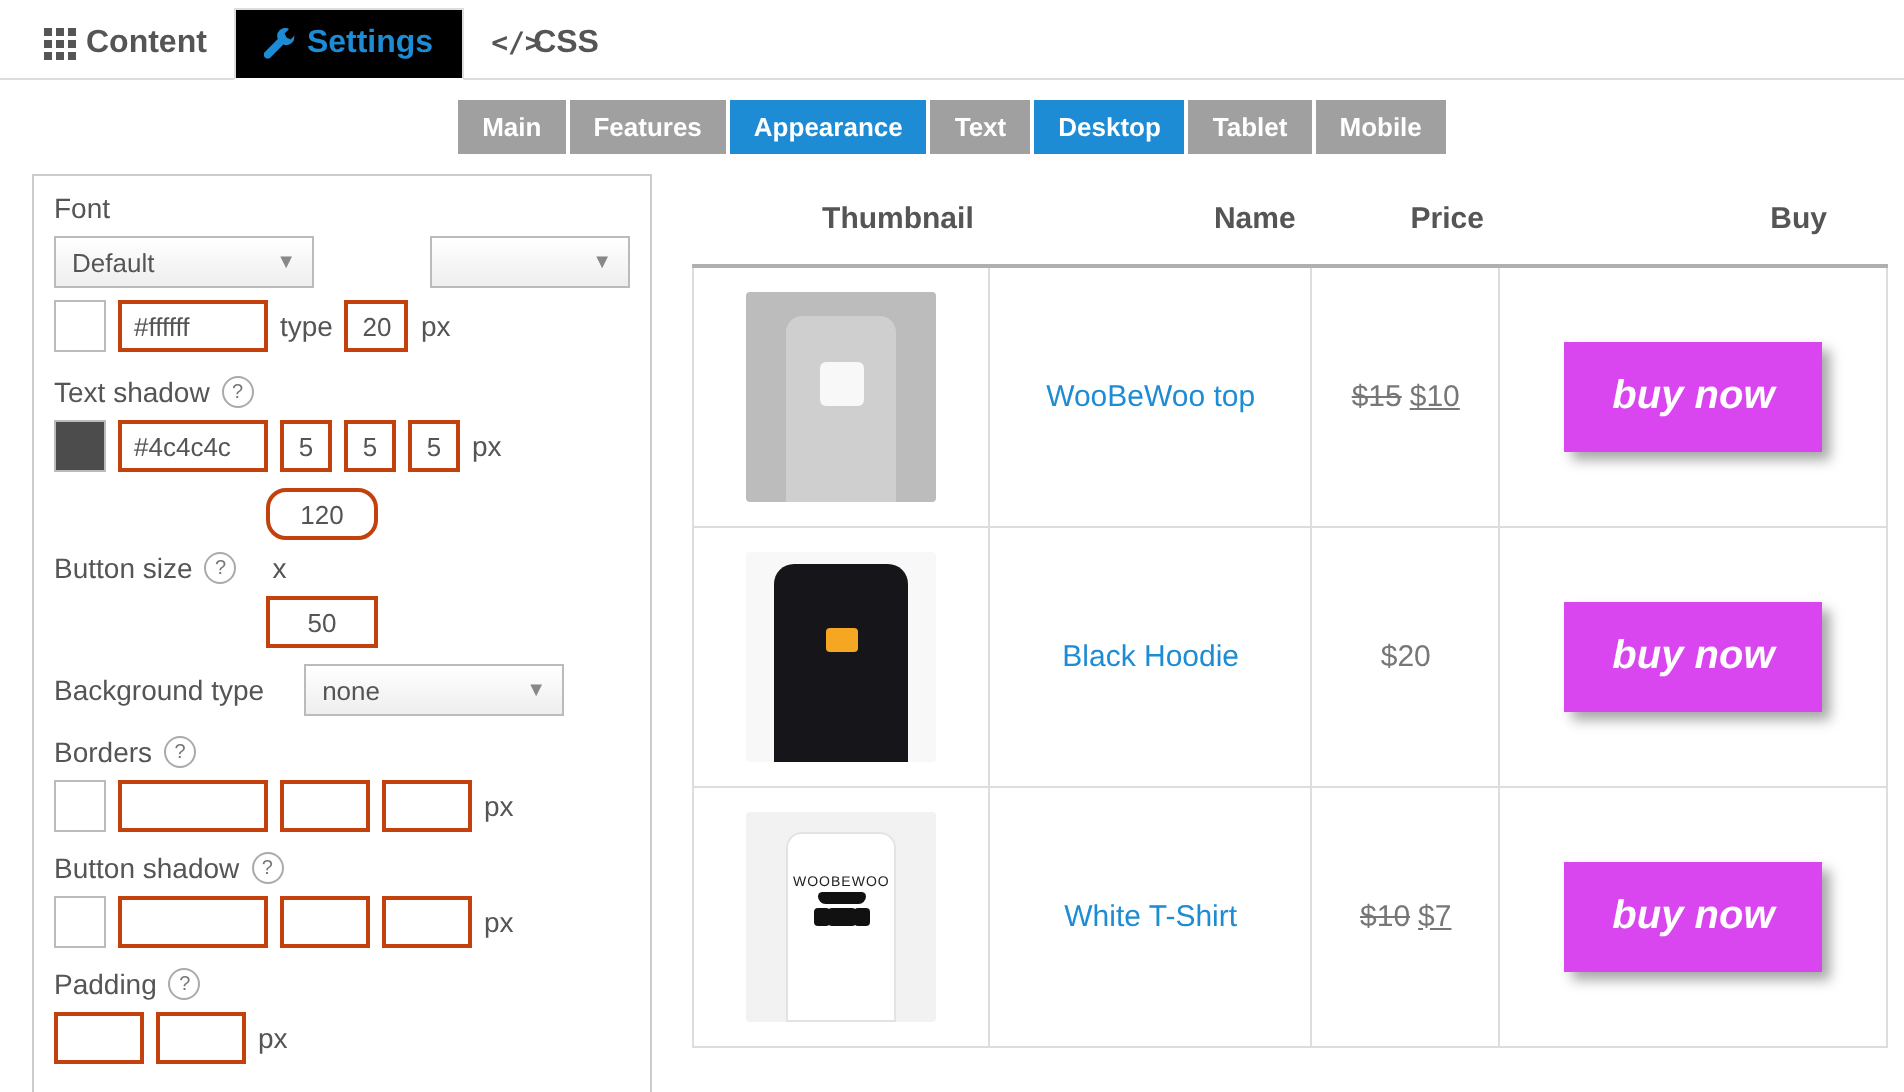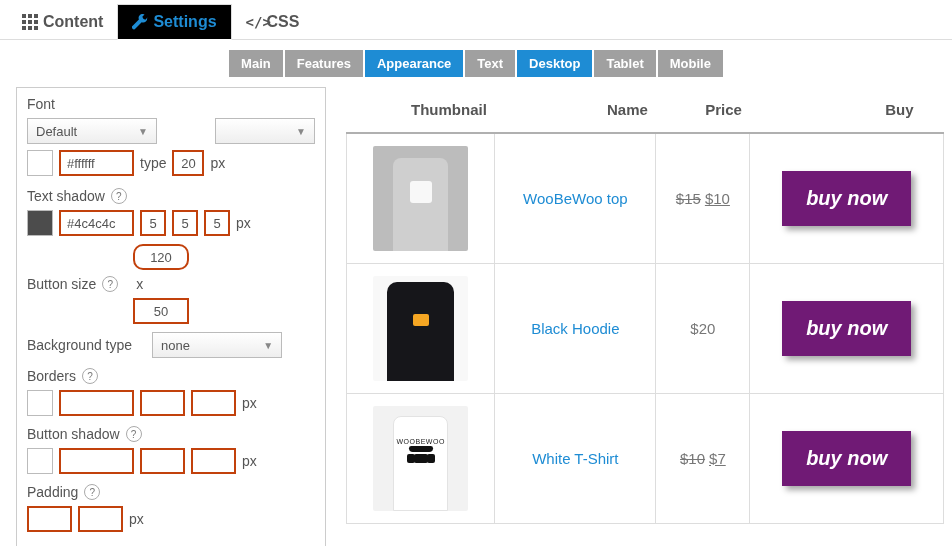--- a/index.html
+++ b/index.html
@@ -23,21 +23,21 @@
 .help{display:inline-flex;width:16px;height:16px;border:1px solid #aaa;border-radius:8px;align-items:center;justify-content:center;font-size:10px;color:#777;cursor:pointer}
 .preview{flex:1}
 table{width:100%;border-collapse:collapse}
 th{text-align:right;color:#555;font-size:15px;font-weight:bold;padding:14px 8px;border-bottom:2px solid #b0b0b0}
 th:last-child{text-align:right;padding-right:30px}
 td{border:1px solid #ddd;padding:10px 8px;text-align:center;vertical-align:middle;height:130px}
 td.name a{color:#1e8cd4;text-decoration:none;font-size:15px}
 td.price{color:#777;font-size:15px}
 td.price .old{text-decoration:line-through;margin-right:4px}
 td.price .new{text-decoration:underline}
-.buy{background:#701a75;color:#fff;font-weight:bold;font-size:20px;padding:16px 24px;border:none;box-shadow:4px 4px 6px rgba(0,0,0,.35);cursor:pointer;font-style:italic}
+.buy{background:#d946ef;color:#fff;font-weight:bold;font-size:20px;padding:16px 24px;border:none;box-shadow:4px 4px 6px rgba(0,0,0,.35);cursor:pointer;font-style:italic}
 .thumb{width:95px;height:105px;margin:0 auto;border-radius:2px;position:relative;overflow:hidden}
 .tee-grey{background:#bcbcbc}
 .tee-grey::before{content:"";position:absolute;left:20px;right:20px;top:12px;bottom:0;background:#cfcfcf;border-radius:8px 8px 0 0}
 .tee-grey::after{content:"";position:absolute;left:37px;top:35px;width:22px;height:22px;background:#fff;opacity:.85;border-radius:3px}
 .hdy{background:#f8f8f8}
 .hdy::before{content:"";position:absolute;left:14px;right:14px;top:6px;bottom:0;background:#16161a;border-radius:10px 10px 0 0}
 .hdy::after{content:"";position:absolute;left:40px;top:38px;width:16px;height:12px;background:#f5a623;border-radius:2px}
 .tee-white{background:#f2f2f2}
 .tee-white::before{content:"";position:absolute;left:20px;right:20px;top:10px;bottom:0;background:#fff;border-radius:8px 8px 0 0;border:1px solid #e3e3e3}
 .tee-white::after{content:"WOOBEWOO";position:absolute;left:0;right:0;top:32px;text-align:center;font-size:7px;color:#222;letter-spacing:.5px}

